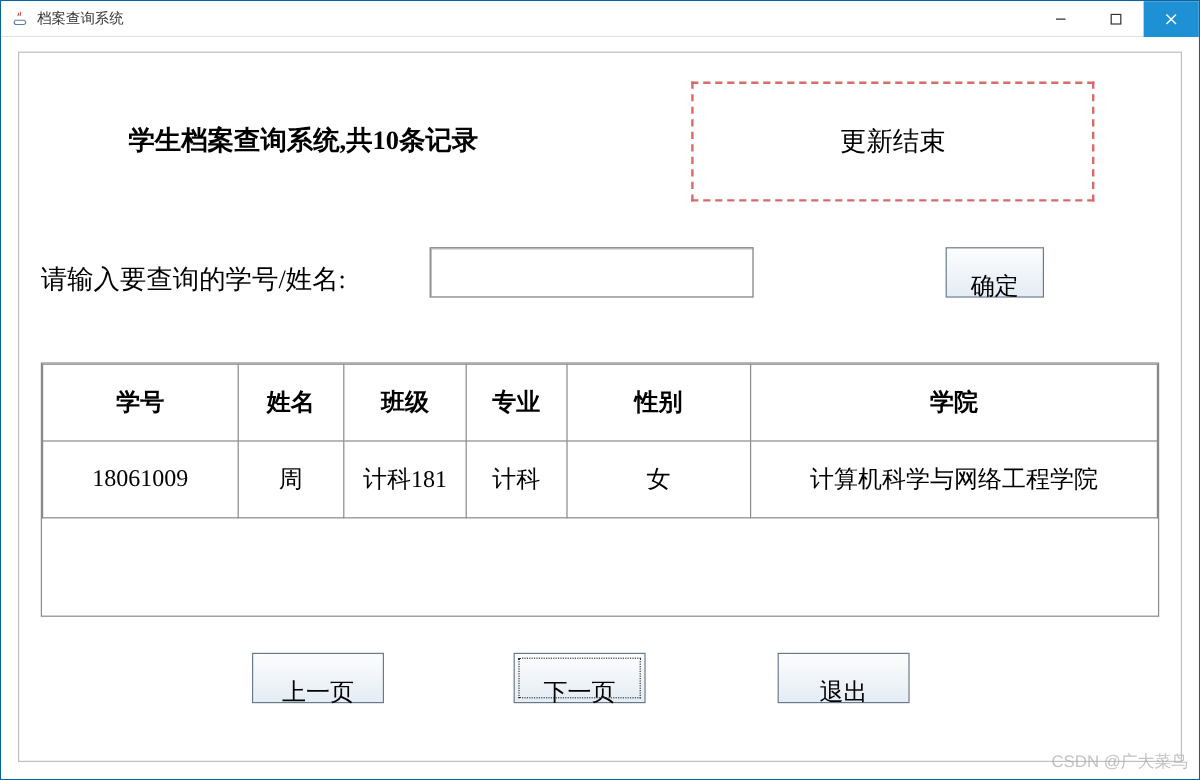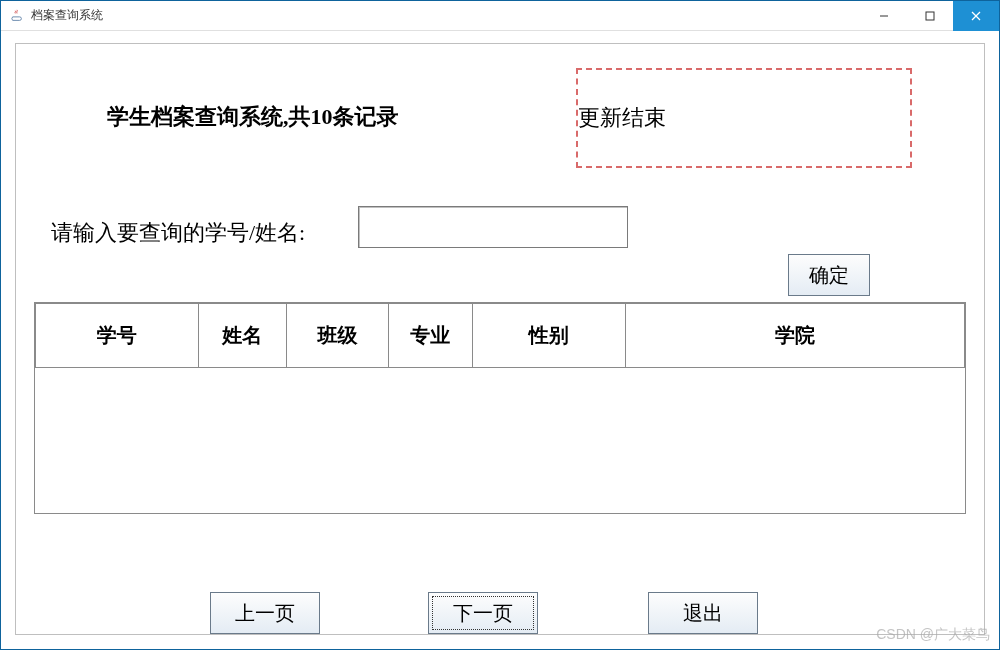--- a/index.html
+++ b/index.html
@@ -52,49 +52,48 @@
       position: absolute; left: 78px; top: 38px;
       font-size: 22px; font-weight: bold;
       font-family: Liberation Serif, serif;
       margin-left: 13px;
     }
     .status-box {
       position: absolute;
       left: 560px; top: 4px;
       width: 336px; height: 100px;
       border: 2px dashed #d96a6a;
-      display: flex; align-items: center; justify-content: flex-start;
+      display: flex; align-items: center; justify-content: center;
     }
     .status-text {
       font-size: 22px; font-family: "SimSun", serif;
     }
     .query-row {
       position: absolute; top: 154px; left: 0; right: 0;
       height: 60px;
     }
     .query-label {
       position: absolute; left: 18px; top: 20px;
-      font-size: 22px; font-family: "SimSun", serif; margin-left: 17px;
+      font-size: 22px; font-family: "SimSun", serif;
     }
     .query-input {
       position: absolute; left: 342px; top: 8px;
       width: 270px; height: 42px;
       border: 1px solid #7a7a7a;
       background: #fff;
       font-size: 16px;
       padding: 2px 6px;
       box-shadow: inset 1px 1px 0 #c0c0c0;
     }
     .swing-btn {
       border: 1px solid #6a7a8a;
       background: linear-gradient(#fdfdfd, #e4ecf4);
       font-size: 20px; font-family: Liberation Sans, sans-serif;
-      padding: 6px 20px;
+      padding: 18px 20px;
       cursor: default;
-      margin-top: 48px;
     }
     .confirm-btn {
       position: absolute; left: 772px; top: 8px;
       width: 82px; height: 42px;
     }
     .table-wrap {
       position: absolute;
       left: 18px; right: 18px; top: 258px;
       height: 212px;
       border: 1px solid #8a8a8a;
@@ -203,20 +202,28 @@
             <tr>
               <th>学号</th>
               <th>姓名</th>
               <th>班级</th>
               <th>专业</th>
               <th>性别</th>
               <th>学院</th>
             </tr>
           </thead>
           <tbody>
+            <tr>
+              <td>18061009</td>
+              <td>周</td>
+              <td>计科181</td>
+              <td>计科</td>
+              <td>女</td>
+              <td>计算机科学与网络工程学院</td>
+            </tr>
           </tbody>
         </table>
       </div>
 
       <div class="footer-row">
         <button class="swing-btn btn-next focus-ring">下一页</button>
         <button class="swing-btn btn-prev">上一页</button>
         <button class="swing-btn btn-exit">退出</button>
       </div>
 

